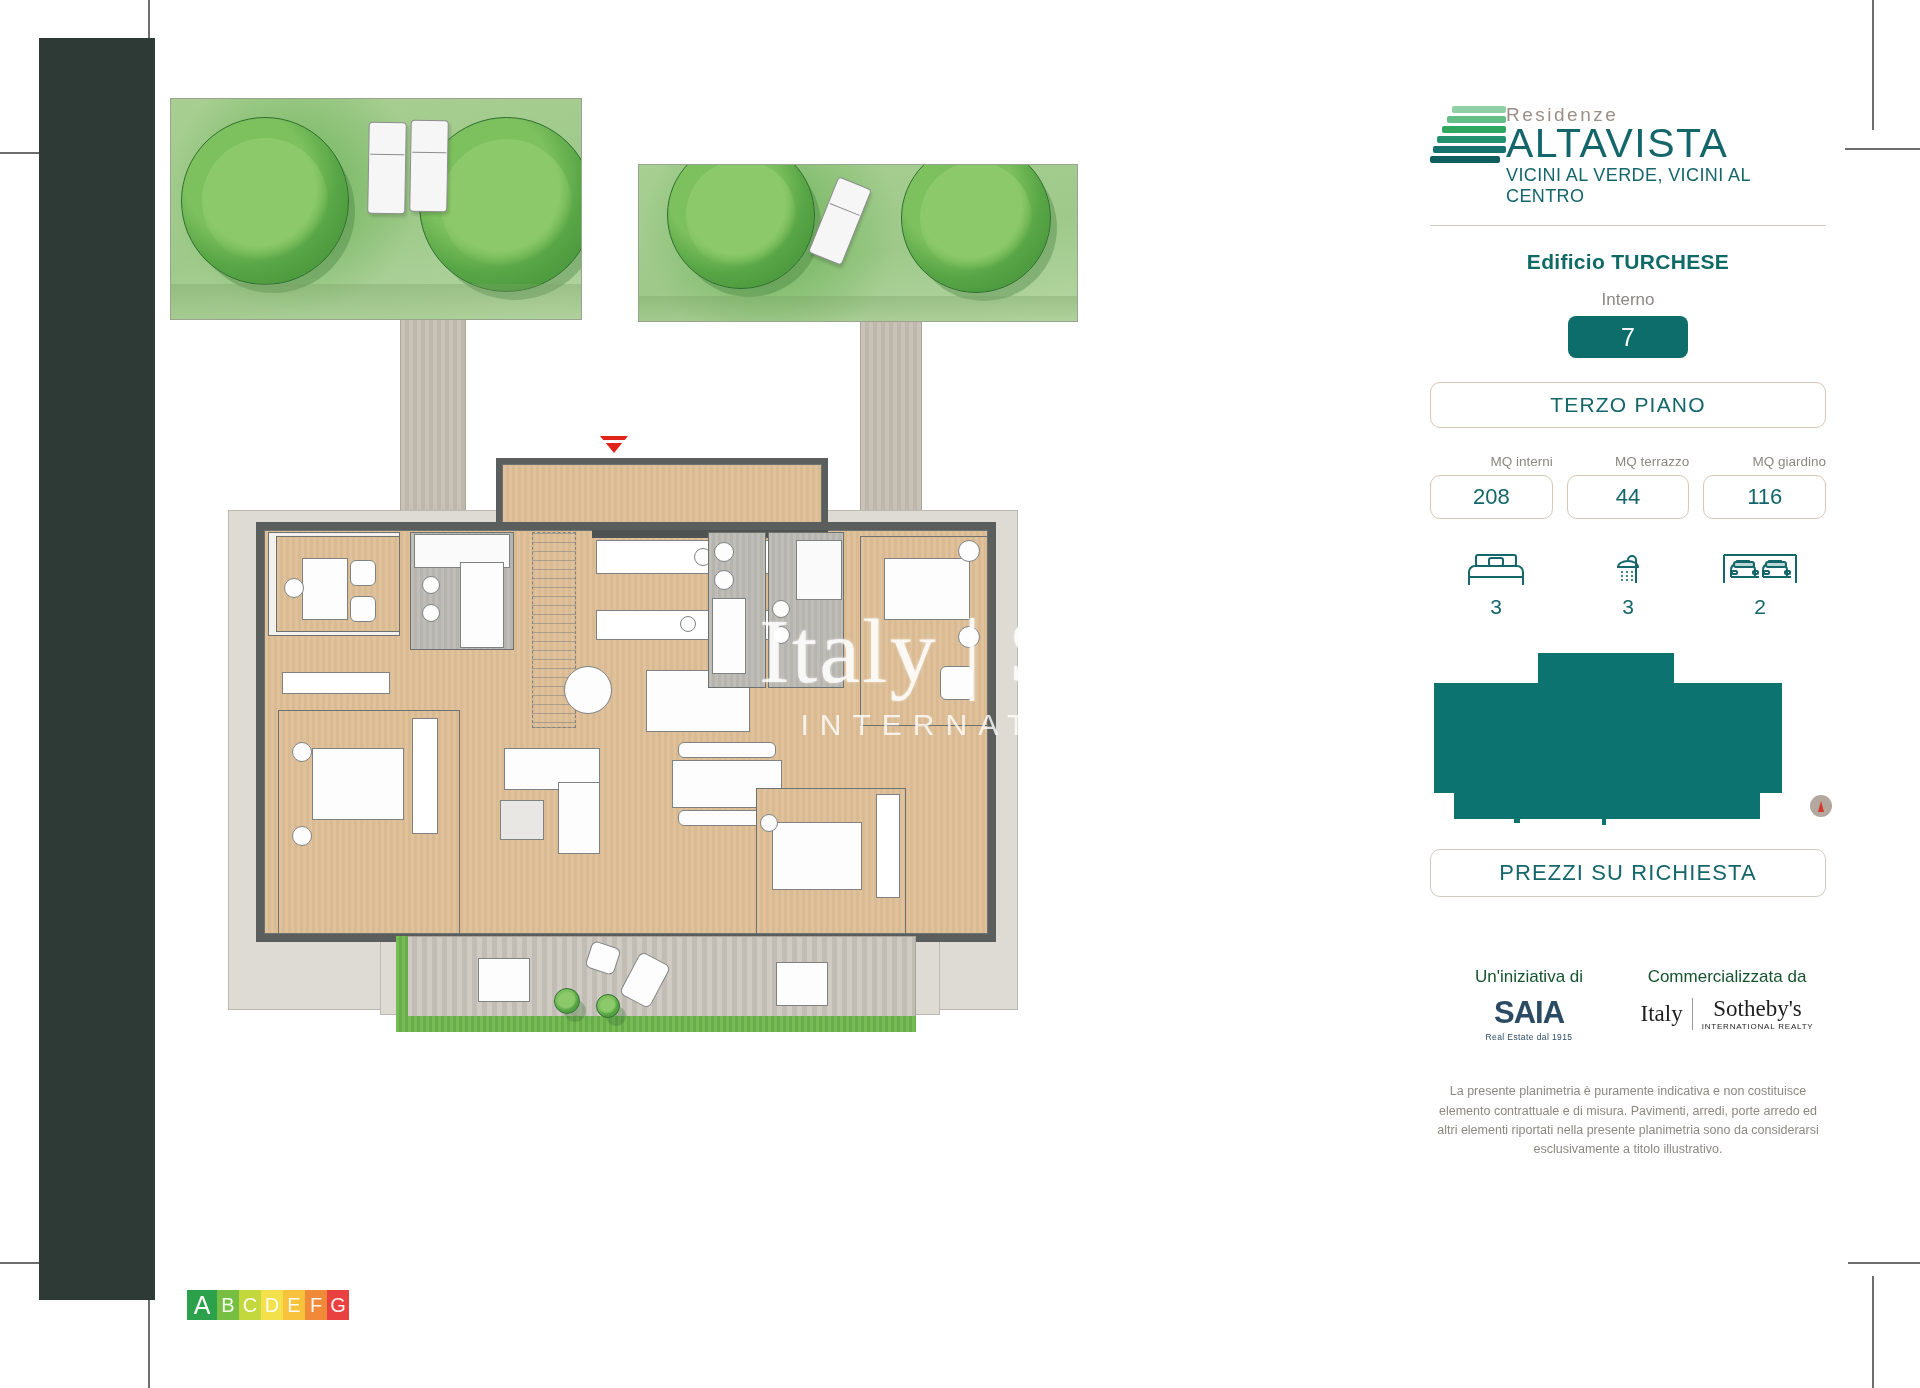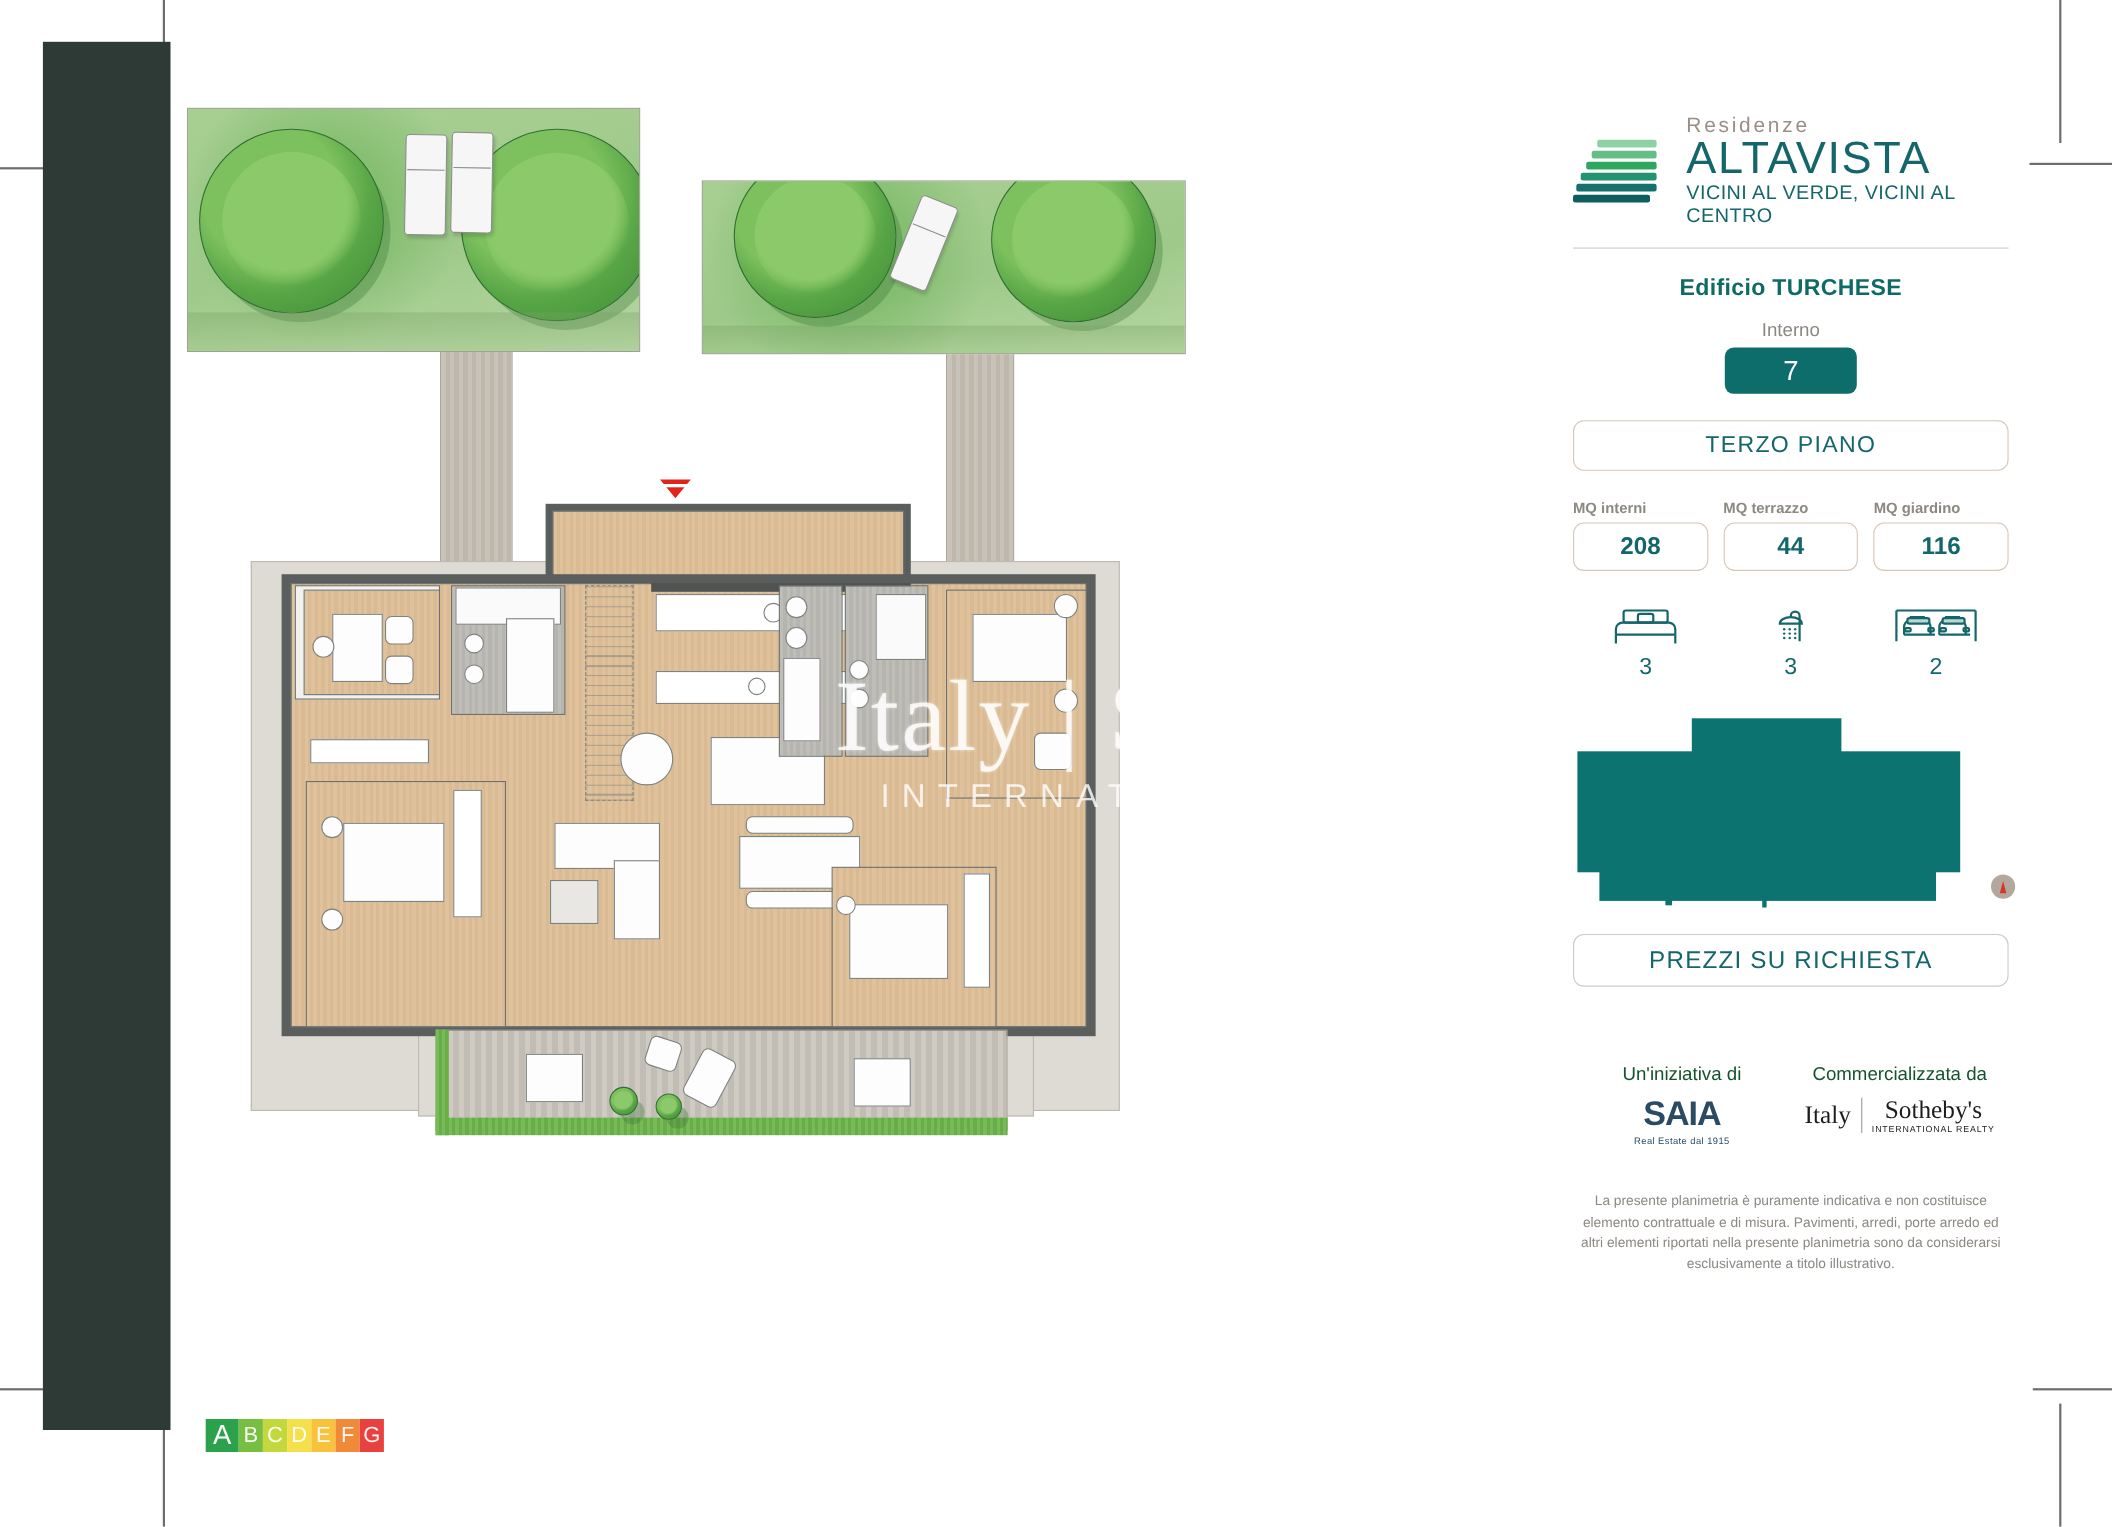--- a/index.html
+++ b/index.html
@@ -109,21 +109,21 @@
   .energy { position:absolute; left:187px; top:1290px; display:flex; height:30px; }
   .energy span{
     width:22px; display:flex;align-items:center;justify-content:center;
     font-family:"Liberation Sans",sans-serif; font-size:20px; color:#ffffff;
   }
   .energy span:first-child{ width:30px; font-size:25px; }
 
   
   .panel { position:absolute; left:1430px; top:104px; width:396px; }
 
-  .logo-row { display:flex; align-items:center; gap:27px; }
+  .logo-row { display:flex; align-items:flex-start; gap:0; }
   .logo-mark { width:76px; height:62px; position:relative; flex:0 0 auto; }
   .logo-mark i { position:absolute; display:block; border-radius:2px; }
   .logo-text .res {
     font-size:19px; letter-spacing:2.5px; color:#9b8e86; font-family:"Liberation Sans",sans-serif;
   }
   .logo-text .alta {
     font-size:41px; letter-spacing:1.5px; color:#14666a; line-height:.98; margin-top:-3px;
   }
   .logo-text .tag {
     font-size:18px; letter-spacing:.4px; color:#14666a; margin-top:2px;
@@ -142,21 +142,21 @@
     color:#fff; display:flex;align-items:center;justify-content:center;
     font-size:25px;
   }
   .pill-outline {
     margin-top:24px; height:46px; border:1px solid #d8c7b6; border-radius:10px;
     display:flex;align-items:center;justify-content:center;
     color:#14666a; font-size:21px; letter-spacing:1.2px;
   }
 
   .mq-row { display:flex; gap:14px; margin-top:26px; }
-  .mq-cell { flex:1; text-align:left;font-weight:bold; }
+  .mq-cell { flex:1; text-align:right; }
   .mq-cell .cap { font-size:13.5px; color:#8c8882; margin-bottom:6px; }
   .mq-cell .box {
     height:44px; border:1px solid #d8c7b6; border-radius:10px;
     display:flex;align-items:center;justify-content:center;
     color:#14666a; font-size:22px;
   }
 
   .icon-row { display:flex; margin-top:34px; }
   .icon-cell { flex:1; display:flex; flex-direction:column; align-items:center; }
   .icon-cell .num { margin-top:8px; font-size:21px; color:#14666a; }

